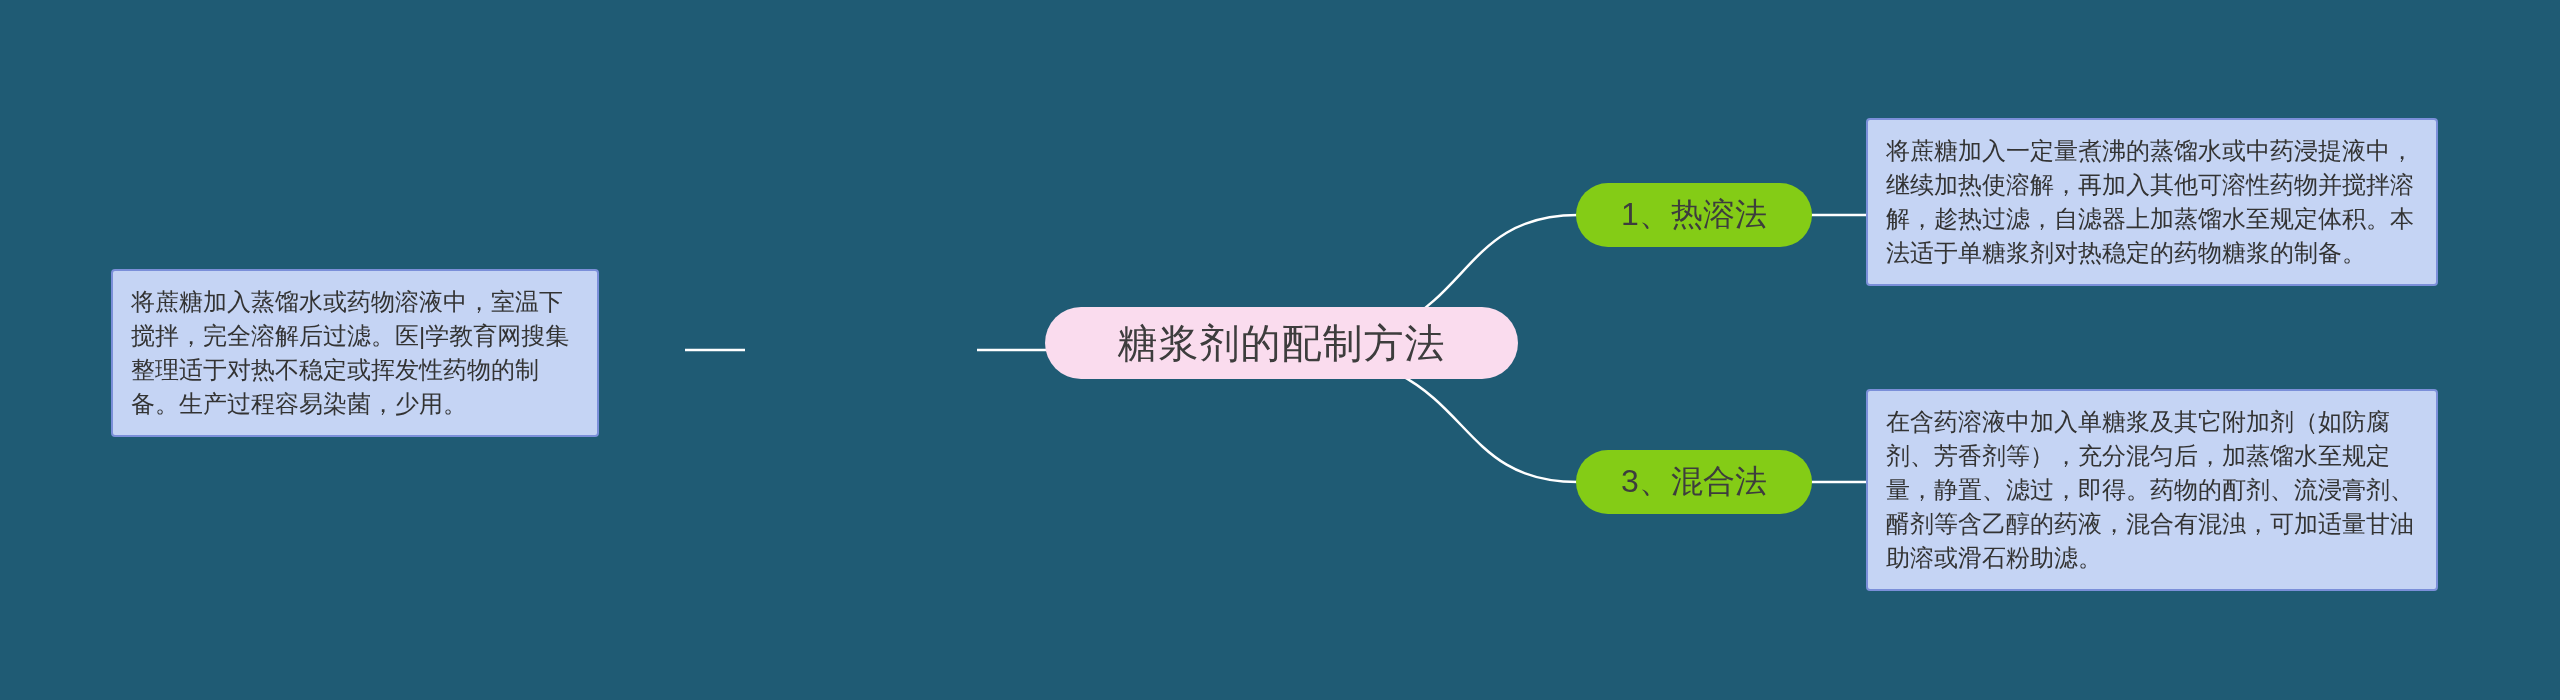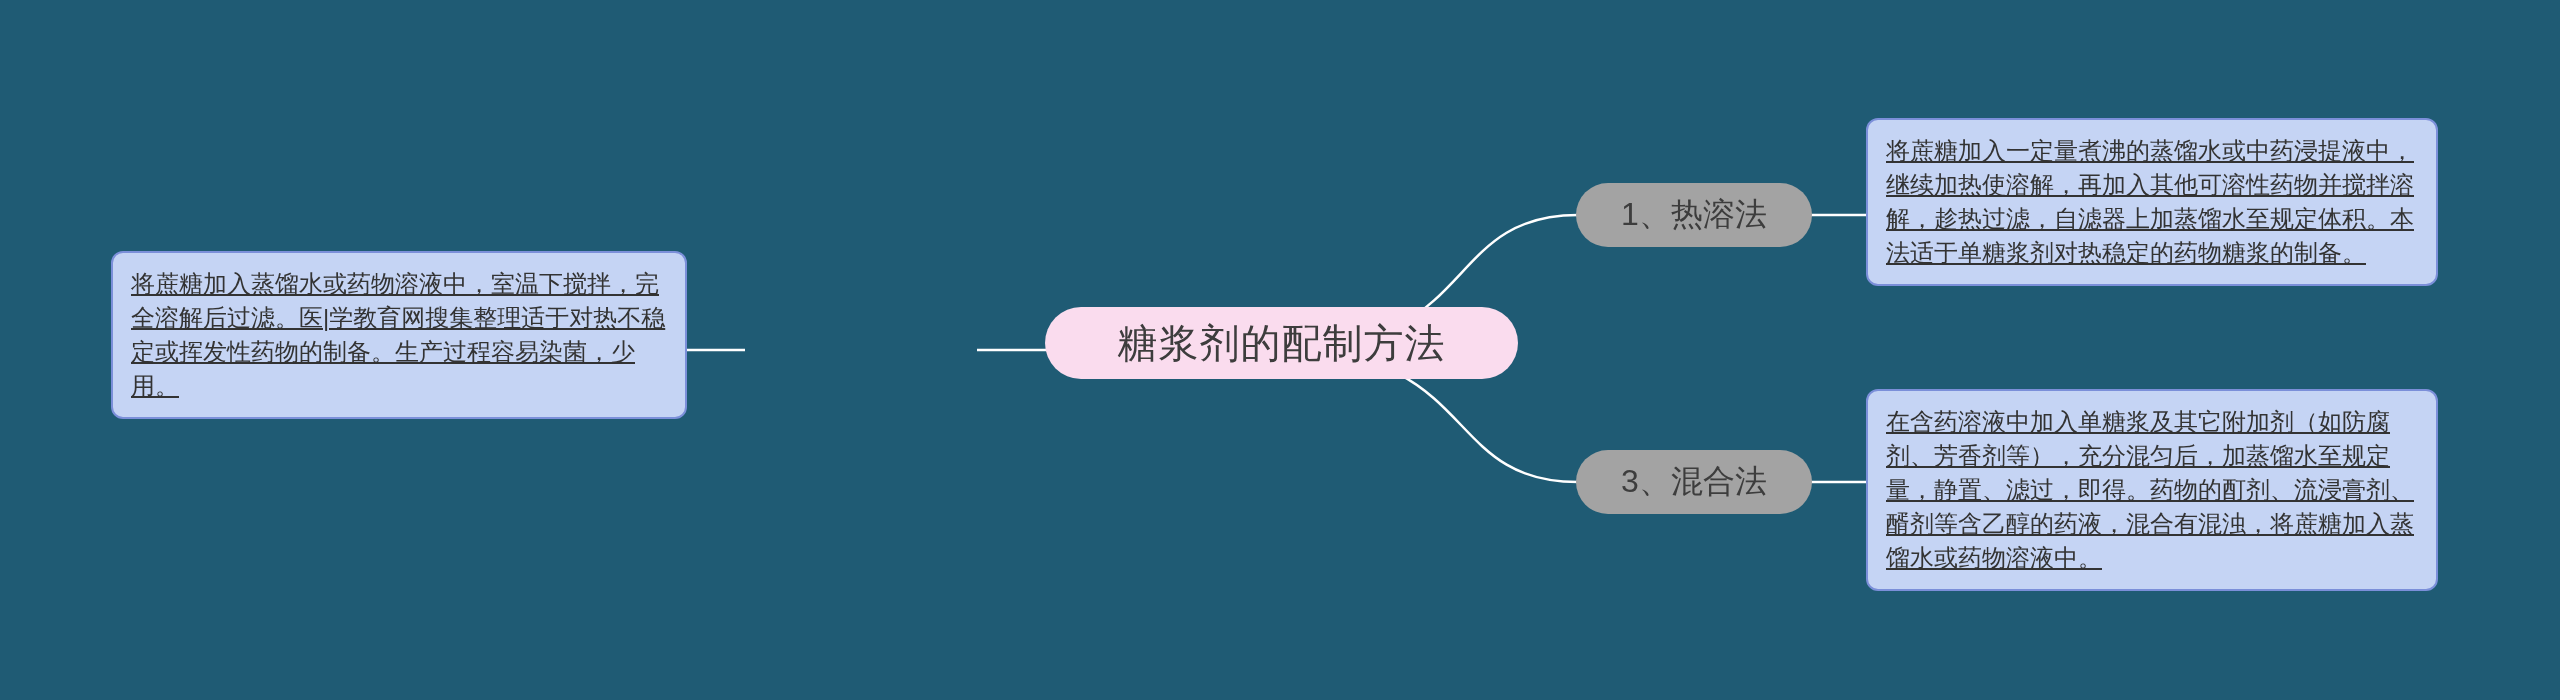--- a/index.html
+++ b/index.html
@@ -35,42 +35,41 @@
   .center-node {
     left: 1045px; top: 307px;
     width: 473px; height: 72px;
     background: #FADCEE;
     border-radius: 42px;
     font-size: 40px;
     letter-spacing: 1px;
   }
   .branch-pill {
     width: 236px; height: 64px;
-    background: #a3a3a3;
+    background: #84cc16;
     border-radius: 32px;
     font-size: 32px;
   }
   .branch-hot  { left: 1576px; top: 183px; }
   .branch-cold { left: 743px;  top: 317px; }
   .branch-mix  { left: 1576px; top: 450px; }
   .detail-box {
     position: absolute;
     background: #C5D4F4;
     border: 2px solid #7B8FD9;
-    border-radius: 12px;
+    border-radius: 4px;
     font-size: 24px;
     line-height: 34px;
     color: #333333;
     padding: 14px 18px;
     box-sizing: border-box;
     z-index: 2;
-    text-decoration: underline;
   }
   .detail-hot  { left: 1866px; top: 118px; width: 572px; }
-  .detail-cold { left: 111px;  top: 251px; width: 576px; }
+  .detail-cold { left: 111px;  top: 269px; width: 488px; }
   .detail-mix  { left: 1866px; top: 389px; width: 572px; }
 </style>
 </head>
 <body>
 
 <div class="canvas">
 
   <svg class="connectors" viewBox="0 0 2560 700" xmlns="http://www.w3.org/2000/svg">
     <path d="M 1281 350 C 1480 350 1440 215 1578 215" stroke="#FFFFFF" stroke-width="2.5" fill="none"></path>
     <path d="M 1810 215 L 1868 215" stroke="#FFFFFF" stroke-width="2.5" fill="none"></path>
@@ -92,16 +91,16 @@
   </div>
 
   <div class="detail-box detail-cold">
     <span>将蔗糖加入蒸馏水或药物溶液中，室温下搅拌，完全溶解后过滤。医|学教育网搜集整理适于对热不稳定或挥发性药物的制备。生产过程容易染菌，少用。</span>
   </div>
 
   <div class="node branch-pill branch-mix">
     <span>3、混合法</span>
   </div>
   <div class="detail-box detail-mix">
-    <span>在含药溶液中加入单糖浆及其它附加剂（如防腐剂、芳香剂等），充分混匀后，加蒸馏水至规定量，静置、滤过，即得。药物的酊剂、流浸膏剂、醑剂等含乙醇的药液，混合有混浊，将蔗糖加入蒸馏水或药物溶液中。</span>
+    <span>在含药溶液中加入单糖浆及其它附加剂（如防腐剂、芳香剂等），充分混匀后，加蒸馏水至规定量，静置、滤过，即得。药物的酊剂、流浸膏剂、醑剂等含乙醇的药液，混合有混浊，可加适量甘油助溶或滑石粉助滤。</span>
   </div>
 
 </div>
 
 </body></html>

